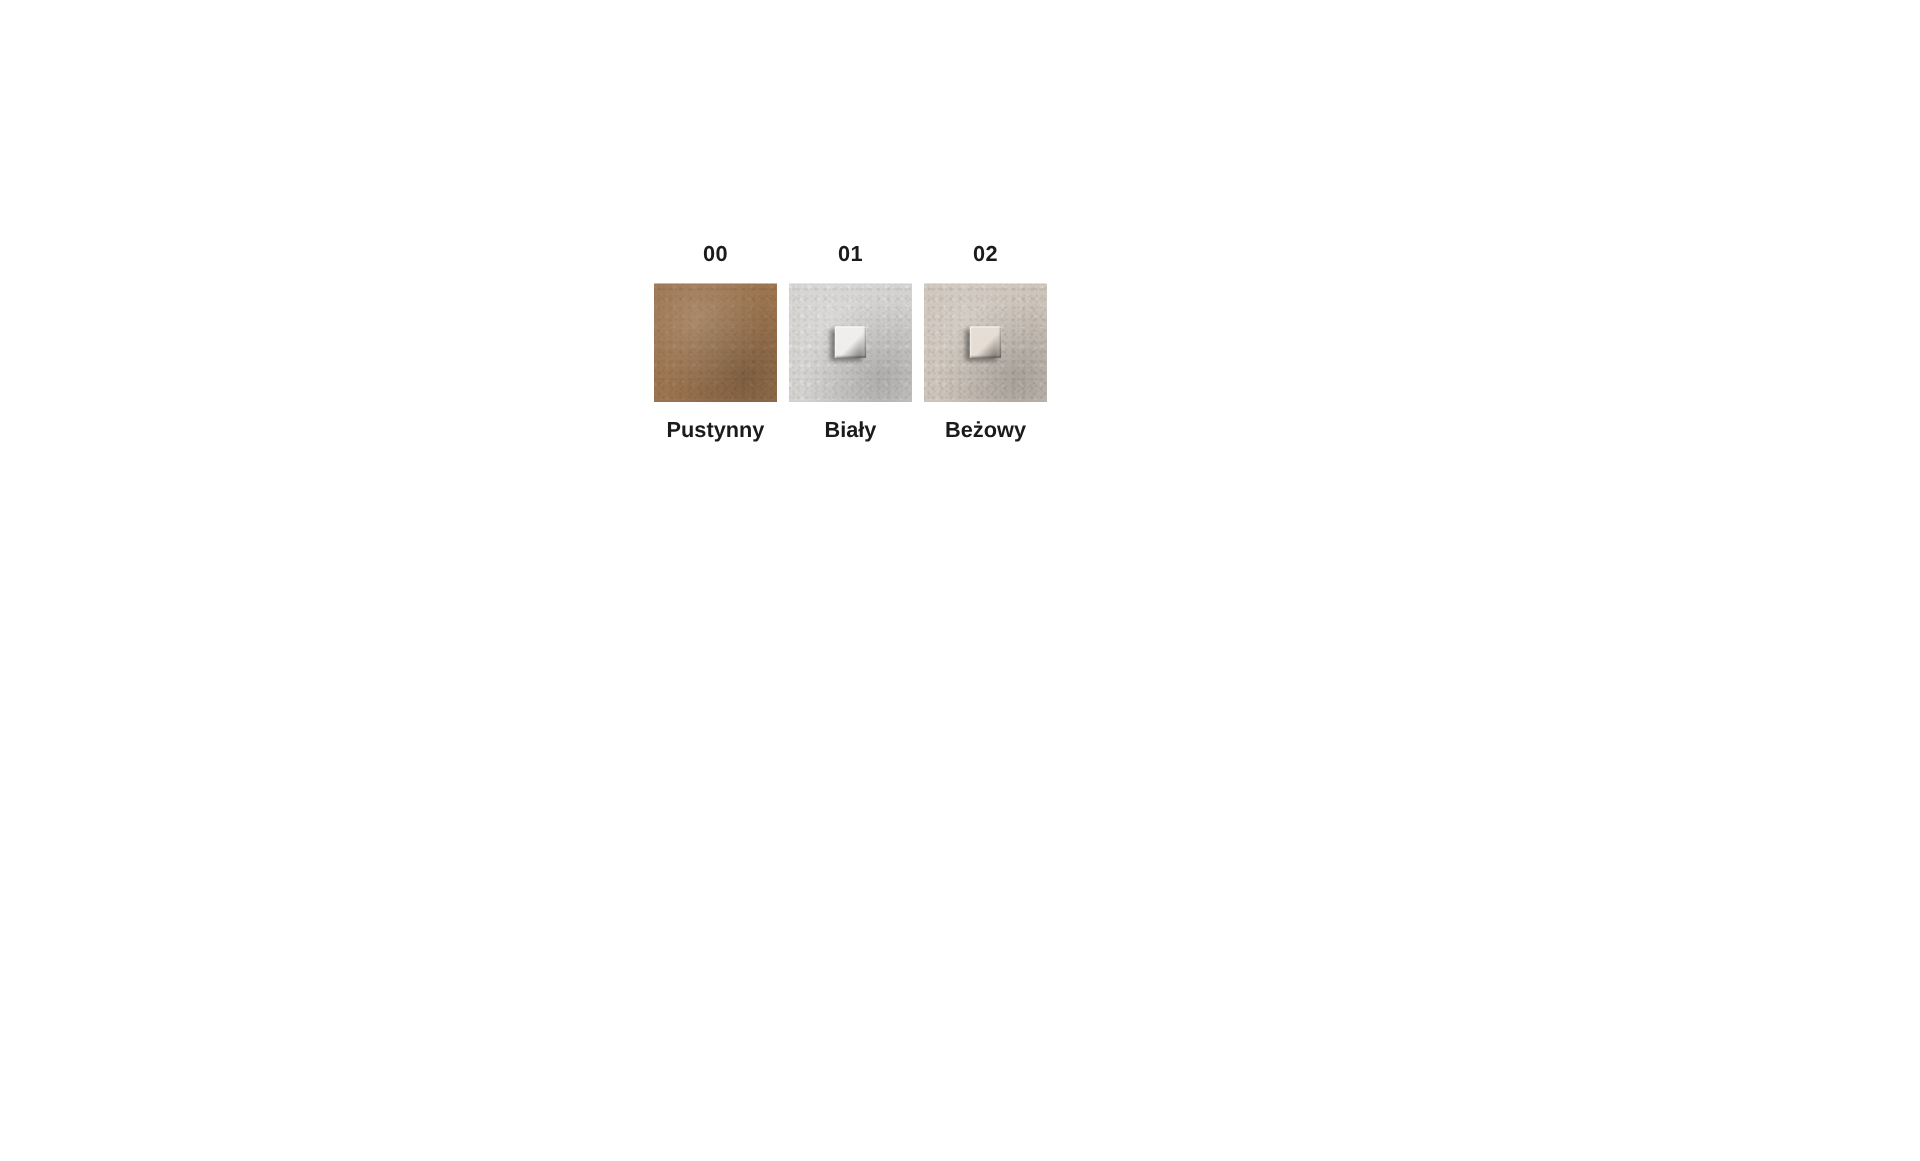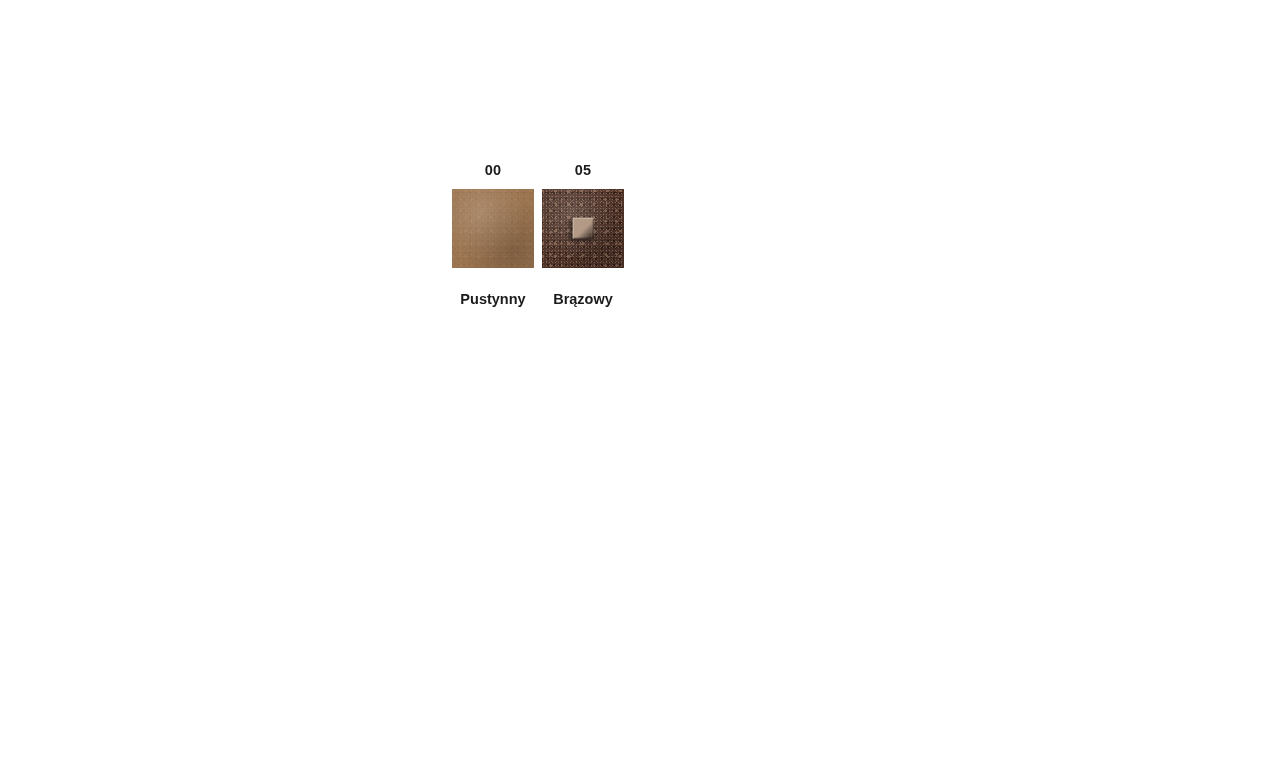--- a/index.html
+++ b/index.html
@@ -11,21 +11,21 @@
   body {
     width: 1280px;
     height: 774px;
     font-family: "Liberation Sans", sans-serif;
     overflow: hidden;
     position: relative;
   }
 
   #swatch-board {
     position: absolute;
-    left: 452px;
+    left: 436px;
     top: 163px;
     width: 262px;
   }
 
   .swatch-grid {
     display: grid;
     grid-template-columns: 82px 82px 82px;
     column-gap: 8px;
     row-gap: 2px;
   }
@@ -97,47 +97,60 @@
     top: 0;
     width: 21px;
     height: 21px;
   }
 
   .swatch-name {
     font-size: 14.5px;
     font-weight: bold;
     color: #1b1b1b;
     line-height: 1;
-    margin-top: 24px;
+    margin-top: 12px;
     margin-bottom: 21px;
     text-align: center;
     white-space: nowrap;
   }
 </style>
 </head>
 <body style="background: rgb(255, 255, 255);">
 
 <div id="swatch-board">
   <div class="swatch-grid" id="swatch-grid">
       <div class="swatch-cell">
         <div class="swatch-code">00</div>
         <div class="swatch-tile" style="background-color: rgb(155, 116, 80);">
           <div class="grain" style="background-image: radial-gradient(rgb(125, 91, 60) 18%, transparent 19%), radial-gradient(rgb(181, 143, 104) 14%, transparent 15%), radial-gradient(rgb(125, 91, 60) 12%, transparent 13%), radial-gradient(rgb(181, 143, 104) 16%, transparent 17%); opacity: 0.28;"></div>
           <div class="grain fine" style="background-image: radial-gradient(rgb(181, 143, 104) 22%, transparent 23%), radial-gradient(rgb(125, 91, 60) 20%, transparent 21%), radial-gradient(rgb(181, 143, 104) 18%, transparent 19%), radial-gradient(rgb(125, 91, 60) 24%, transparent 25%); opacity: 0.22;"></div>
           <div style="position: absolute; inset: 0px; pointer-events: none; background: radial-gradient(at 35% 30%, rgba(255, 255, 255, 0.16), rgba(0, 0, 0, 0) 62%), radial-gradient(at 75% 80%, rgba(0, 0, 0, 0.18), rgba(0, 0, 0, 0) 60%);"></div>
         </div>
         <div class="swatch-name">Pustynny</div>
       </div>
       <div class="swatch-cell">
-        <div class="swatch-code">05</div>
-        <div class="swatch-tile" style="background-color: rgb(79, 52, 42);">
-          <div class="grain" style="background-image: radial-gradient(rgb(46, 28, 21) 18%, transparent 19%), radial-gradient(rgb(138, 103, 82) 14%, transparent 15%), radial-gradient(rgb(46, 28, 21) 12%, transparent 13%), radial-gradient(rgb(138, 103, 82) 16%, transparent 17%); opacity: 0.85;"></div>
-          <div class="grain fine" style="background-image: radial-gradient(rgb(138, 103, 82) 22%, transparent 23%), radial-gradient(rgb(46, 28, 21) 20%, transparent 21%), radial-gradient(rgb(138, 103, 82) 18%, transparent 19%), radial-gradient(rgb(46, 28, 21) 24%, transparent 25%); opacity: 0.9;"></div>
+        <div class="swatch-code">01</div>
+        <div class="swatch-tile" style="background-color: rgb(212, 210, 208);">
+          <div class="grain" style="background-image: radial-gradient(rgb(188, 186, 184) 18%, transparent 19%), radial-gradient(rgb(232, 231, 229) 14%, transparent 15%), radial-gradient(rgb(188, 186, 184) 12%, transparent 13%), radial-gradient(rgb(232, 231, 229) 16%, transparent 17%); opacity: 0.5;"></div>
+          <div class="grain fine" style="background-image: radial-gradient(rgb(232, 231, 229) 22%, transparent 23%), radial-gradient(rgb(188, 186, 184) 20%, transparent 21%), radial-gradient(rgb(232, 231, 229) 18%, transparent 19%), radial-gradient(rgb(188, 186, 184) 24%, transparent 25%); opacity: 0.45;"></div>
           <div style="position: absolute; inset: 0px; pointer-events: none; background: radial-gradient(at 35% 30%, rgba(255, 255, 255, 0.16), rgba(0, 0, 0, 0) 62%), radial-gradient(at 75% 80%, rgba(0, 0, 0, 0.18), rgba(0, 0, 0, 0) 60%);"></div>
           <div class="swatch-knob">
             <div class="knob-shadow"></div>
-            <div class="knob-face" style="background: linear-gradient(135deg, rgb(179, 154, 135) 0%, rgb(179, 154, 135) 55%, rgba(0, 0, 0, 0.22) 100%); box-shadow: rgba(255, 255, 255, 0.45) 1px 1px 0px inset, rgba(0, 0, 0, 0.25) -1px -1px 1px inset;"></div>
+            <div class="knob-face" style="background: linear-gradient(135deg, rgb(239, 238, 236) 0%, rgb(239, 238, 236) 55%, rgba(0, 0, 0, 0.22) 100%); box-shadow: rgba(255, 255, 255, 0.45) 1px 1px 0px inset, rgba(0, 0, 0, 0.25) -1px -1px 1px inset;"></div>
           </div>
         </div>
-        <div class="swatch-name">Brązowy</div>
+        <div class="swatch-name">Biały</div>
+      </div>
+      <div class="swatch-cell">
+        <div class="swatch-code">02</div>
+        <div class="swatch-tile" style="background-color: rgb(205, 196, 187);">
+          <div class="grain" style="background-image: radial-gradient(rgb(178, 168, 158) 18%, transparent 19%), radial-gradient(rgb(224, 216, 207) 14%, transparent 15%), radial-gradient(rgb(178, 168, 158) 12%, transparent 13%), radial-gradient(rgb(224, 216, 207) 16%, transparent 17%); opacity: 0.5;"></div>
+          <div class="grain fine" style="background-image: radial-gradient(rgb(224, 216, 207) 22%, transparent 23%), radial-gradient(rgb(178, 168, 158) 20%, transparent 21%), radial-gradient(rgb(224, 216, 207) 18%, transparent 19%), radial-gradient(rgb(178, 168, 158) 24%, transparent 25%); opacity: 0.45;"></div>
+          <div style="position: absolute; inset: 0px; pointer-events: none; background: radial-gradient(at 35% 30%, rgba(255, 255, 255, 0.16), rgba(0, 0, 0, 0) 62%), radial-gradient(at 75% 80%, rgba(0, 0, 0, 0.18), rgba(0, 0, 0, 0) 60%);"></div>
+          <div class="swatch-knob">
+            <div class="knob-shadow"></div>
+            <div class="knob-face" style="background: linear-gradient(135deg, rgb(230, 222, 213) 0%, rgb(230, 222, 213) 55%, rgba(0, 0, 0, 0.22) 100%); box-shadow: rgba(255, 255, 255, 0.45) 1px 1px 0px inset, rgba(0, 0, 0, 0.25) -1px -1px 1px inset;"></div>
+          </div>
+        </div>
+        <div class="swatch-name">Beżowy</div>
       </div>
     </div>
 </div>
 
 </body></html>

